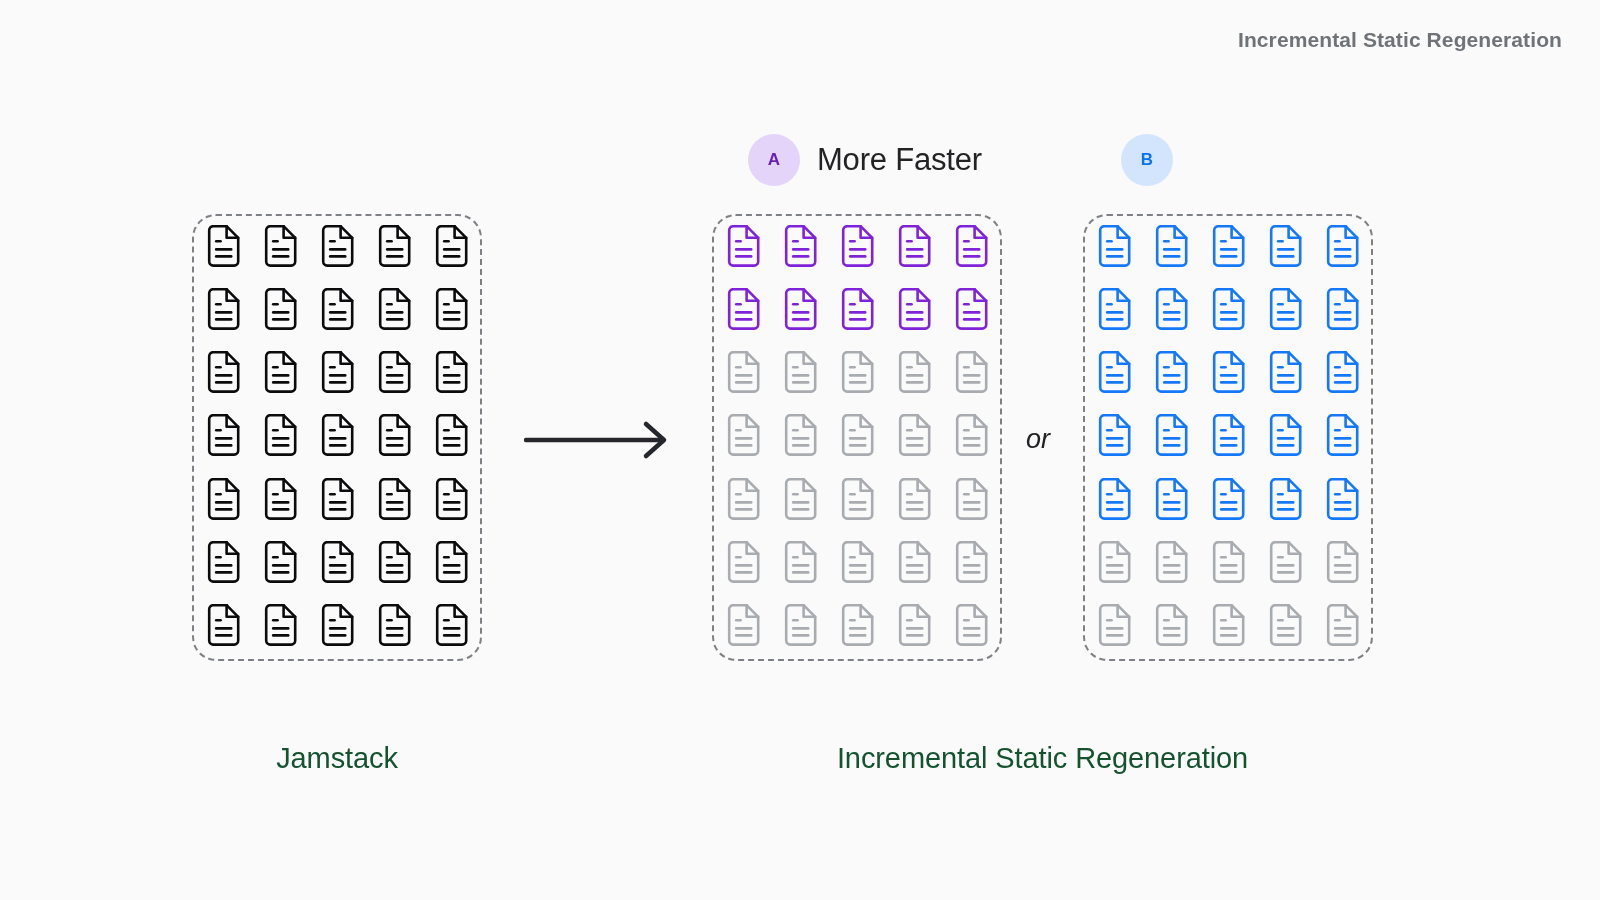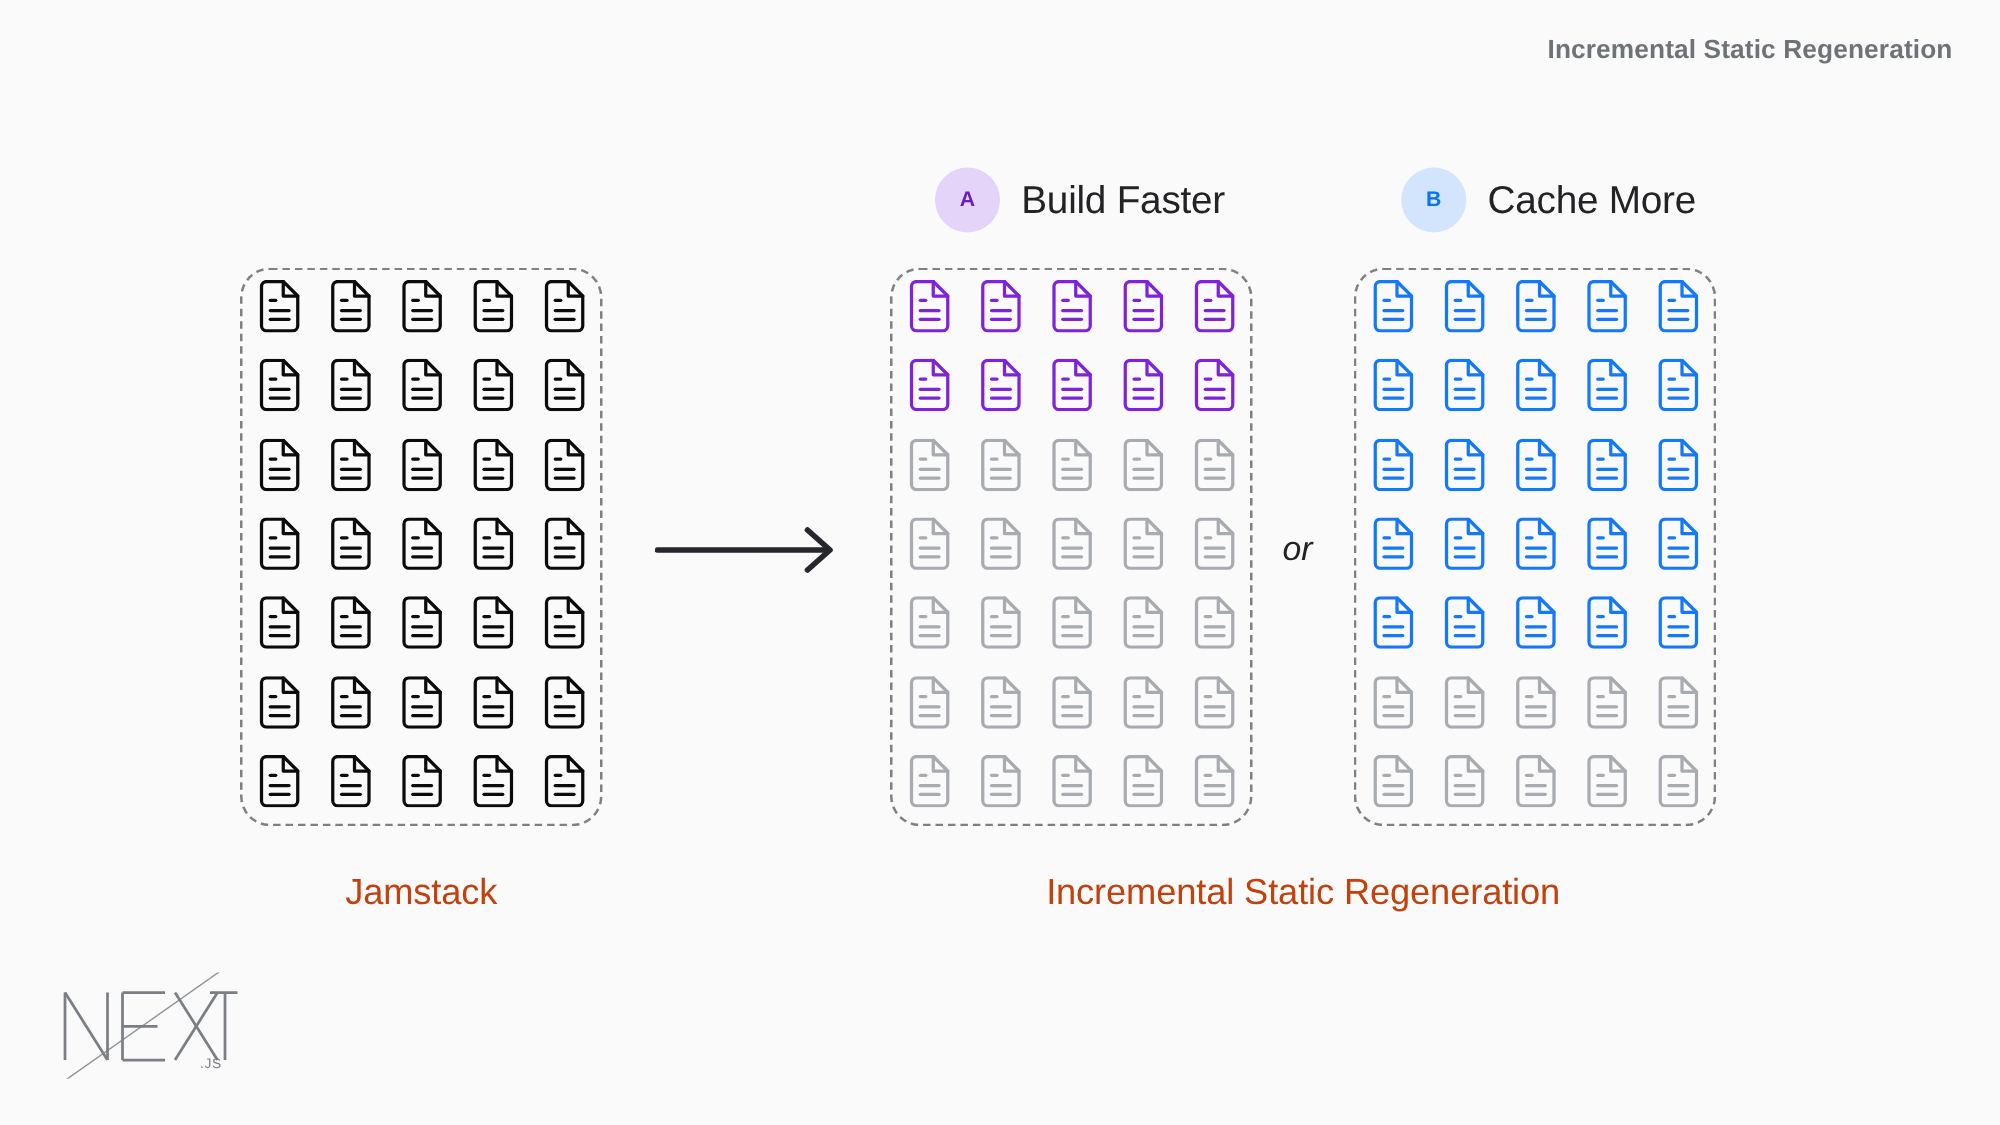--- a/index.html
+++ b/index.html
@@ -95,49 +95,49 @@
     top: 424px;
     font-size: 27px;
     color: #232326;
     font-style: italic;
   }
 
   
   .caption {
     position: absolute;
     font-size: 29px;
-    color: #c2410c;
+    color: #14532d;
     letter-spacing: -0.1px;
     white-space: nowrap;
+    margin-top: 44px;
   }
   #caption-jamstack { left: 192px; top: 698px; width: 290px; text-align: center; }
   #caption-isr      { left: 712px; top: 698px; width: 661px; text-align: center; }
 
   
   .nextjs-logo {
     position: absolute;
     left: 40px;
     top: 778px;
   }
 </style>
 </head>
 <body>
 
 <div id="stage">
 
   <div class="header-title">Incremental Static Regeneration</div>
 
   <div class="legend legend-a">
     <div class="badge badge-a">A</div>
-    <div class="legend-label">Build Faster</div>
+    <div class="legend-label">More Faster</div>
   </div>
 
   <div class="legend legend-b">
     <div class="badge badge-b">B</div>
-    <div class="legend-label">Cache More</div>
   </div>
 
   <div class="panel" id="panel-jamstack">
       <span class="doc-icon" style="color: rgb(11, 11, 13);"><svg width="34" height="42" viewBox="0 0 34 42" fill="none">
           <path d="M3.2 5.2 A4 4 0 0 1 7.2 1.2 H20.6 L32.2 12.8 V36.6 A4 4 0 0 1 28.2 40.6 H7.2 A4 4 0 0 1 3.2 36.6 Z" stroke="currentColor" stroke-width="2.6" stroke-linejoin="round" fill="none"></path>
           <path d="M20.6 1.2 V12.8 H32.2" stroke="currentColor" stroke-width="2.6" stroke-linejoin="round" stroke-linecap="round" fill="none"></path>
           <path d="M10.2 16.2 H14.6" stroke="currentColor" stroke-width="2.6" stroke-linecap="round"></path>
           <path d="M10.2 24.4 H25.2" stroke="currentColor" stroke-width="2.6" stroke-linecap="round"></path>
           <path d="M10.2 31.4 H25.2" stroke="currentColor" stroke-width="2.6" stroke-linecap="round"></path>
         </svg></span>
@@ -880,38 +880,14 @@
       <path d="M2 22 H138" stroke="currentColor" stroke-width="4.5" stroke-linecap="round"></path>
       <path d="M122 6 L140 22 L122 38" stroke="currentColor" stroke-width="4.5" stroke-linecap="round" stroke-linejoin="round" fill="none"></path>
     </svg>
   </div>
 
   <div class="or-text">or</div>
 
   <div class="caption" id="caption-jamstack">Jamstack</div>
   <div class="caption" id="caption-isr">Incremental Static Regeneration</div>
 
-  <div class="nextjs-logo">
-    <svg width="150" height="85" viewBox="0 0 150 85" fill="none">
-      <g stroke="#7b7f84" stroke-width="2.2" fill="none" stroke-linecap="butt">
-
-        <path d="M12 16 V70"></path>
-        <path d="M12 16 L46 70"></path>
-        <path d="M46 16 V70"></path>
-
-        <path d="M58 16 H92"></path>
-        <path d="M58 16 V70"></path>
-        <path d="M58 43 H86"></path>
-        <path d="M58 70 H92"></path>
-
-        <path d="M100 16 L134 70"></path>
-        <path d="M134 16 L100 70"></path>
-
-        <path d="M128 16 H152"></path>
-        <path d="M140 16 V70"></path>
-
-        <path d="M4 92 L146 -8" stroke-width="1.1" opacity="0.85"></path>
-      </g>
-      <text x="120" y="76" font-family="'Liberation Sans', sans-serif" font-size="11" fill="#7b7f84" letter-spacing="0.5">.JS</text>
-    </svg>
-  </div>
 
 </div>
 
 </body></html>

